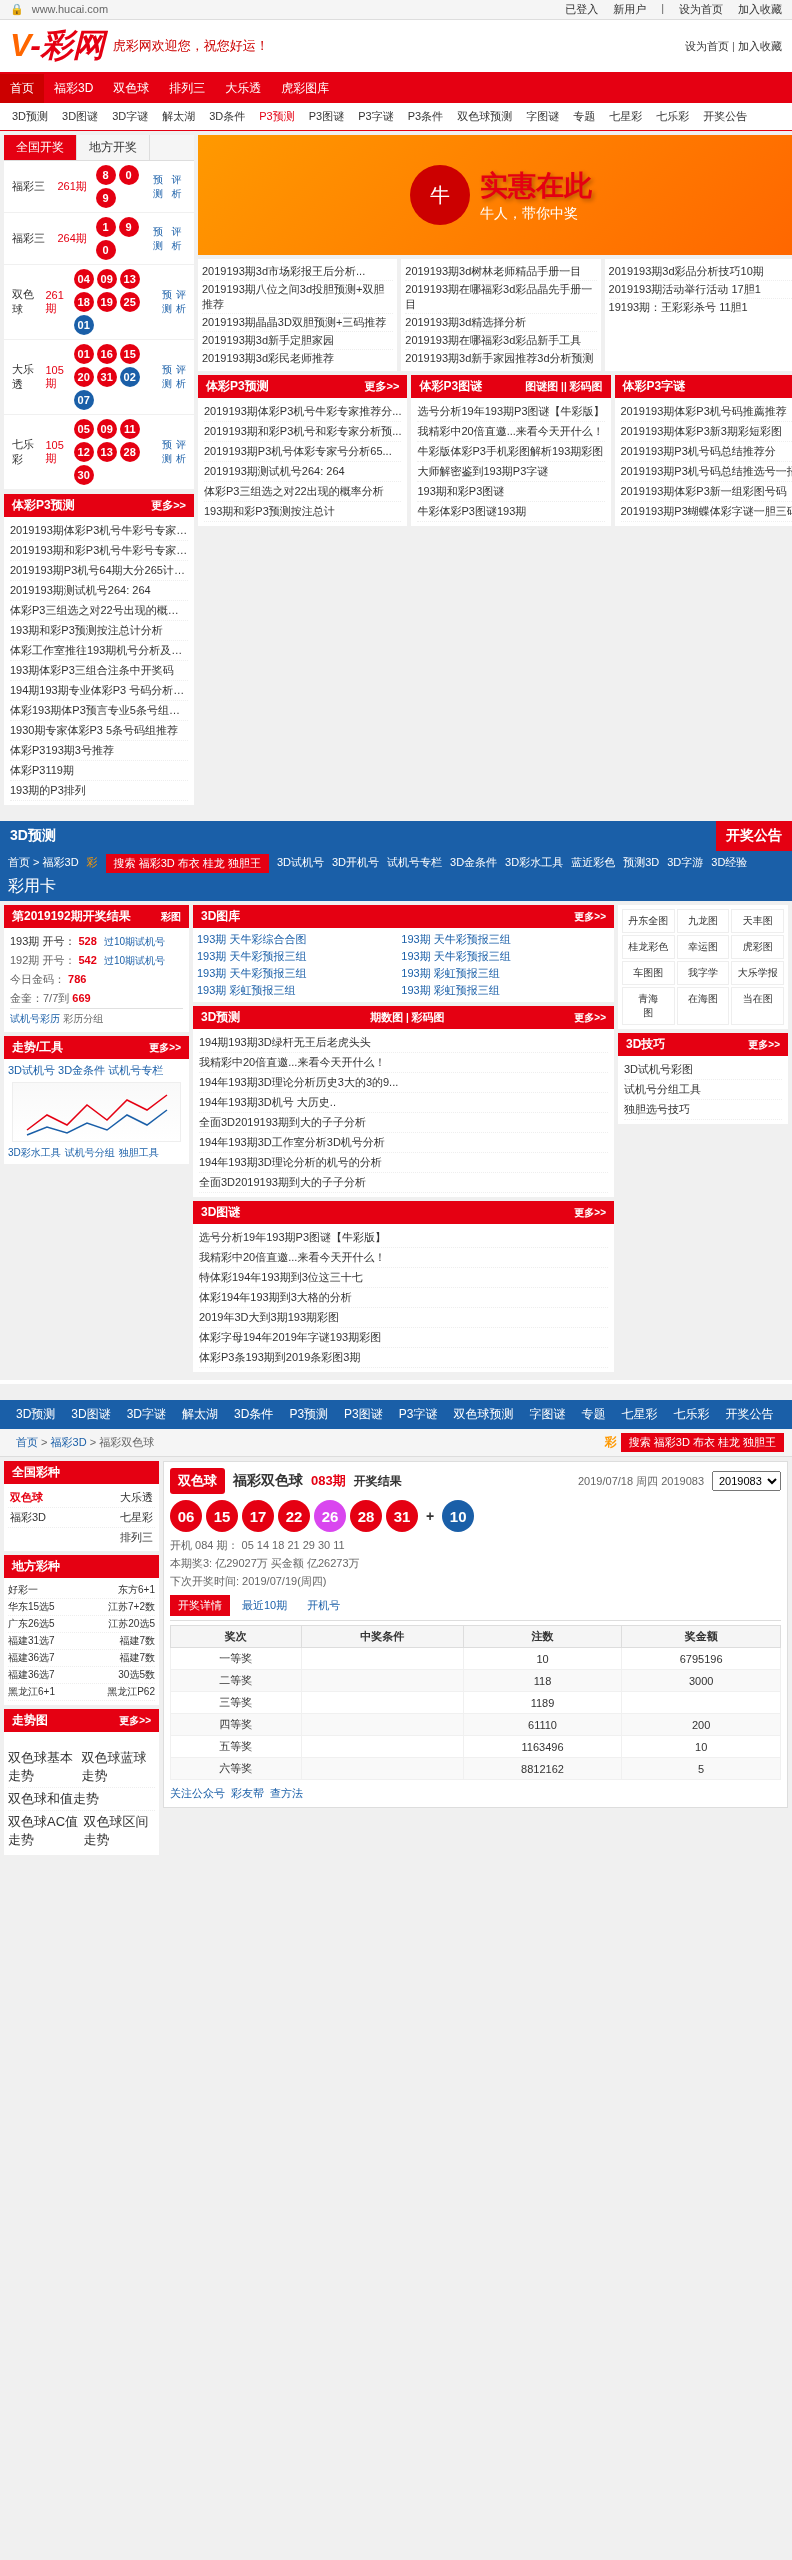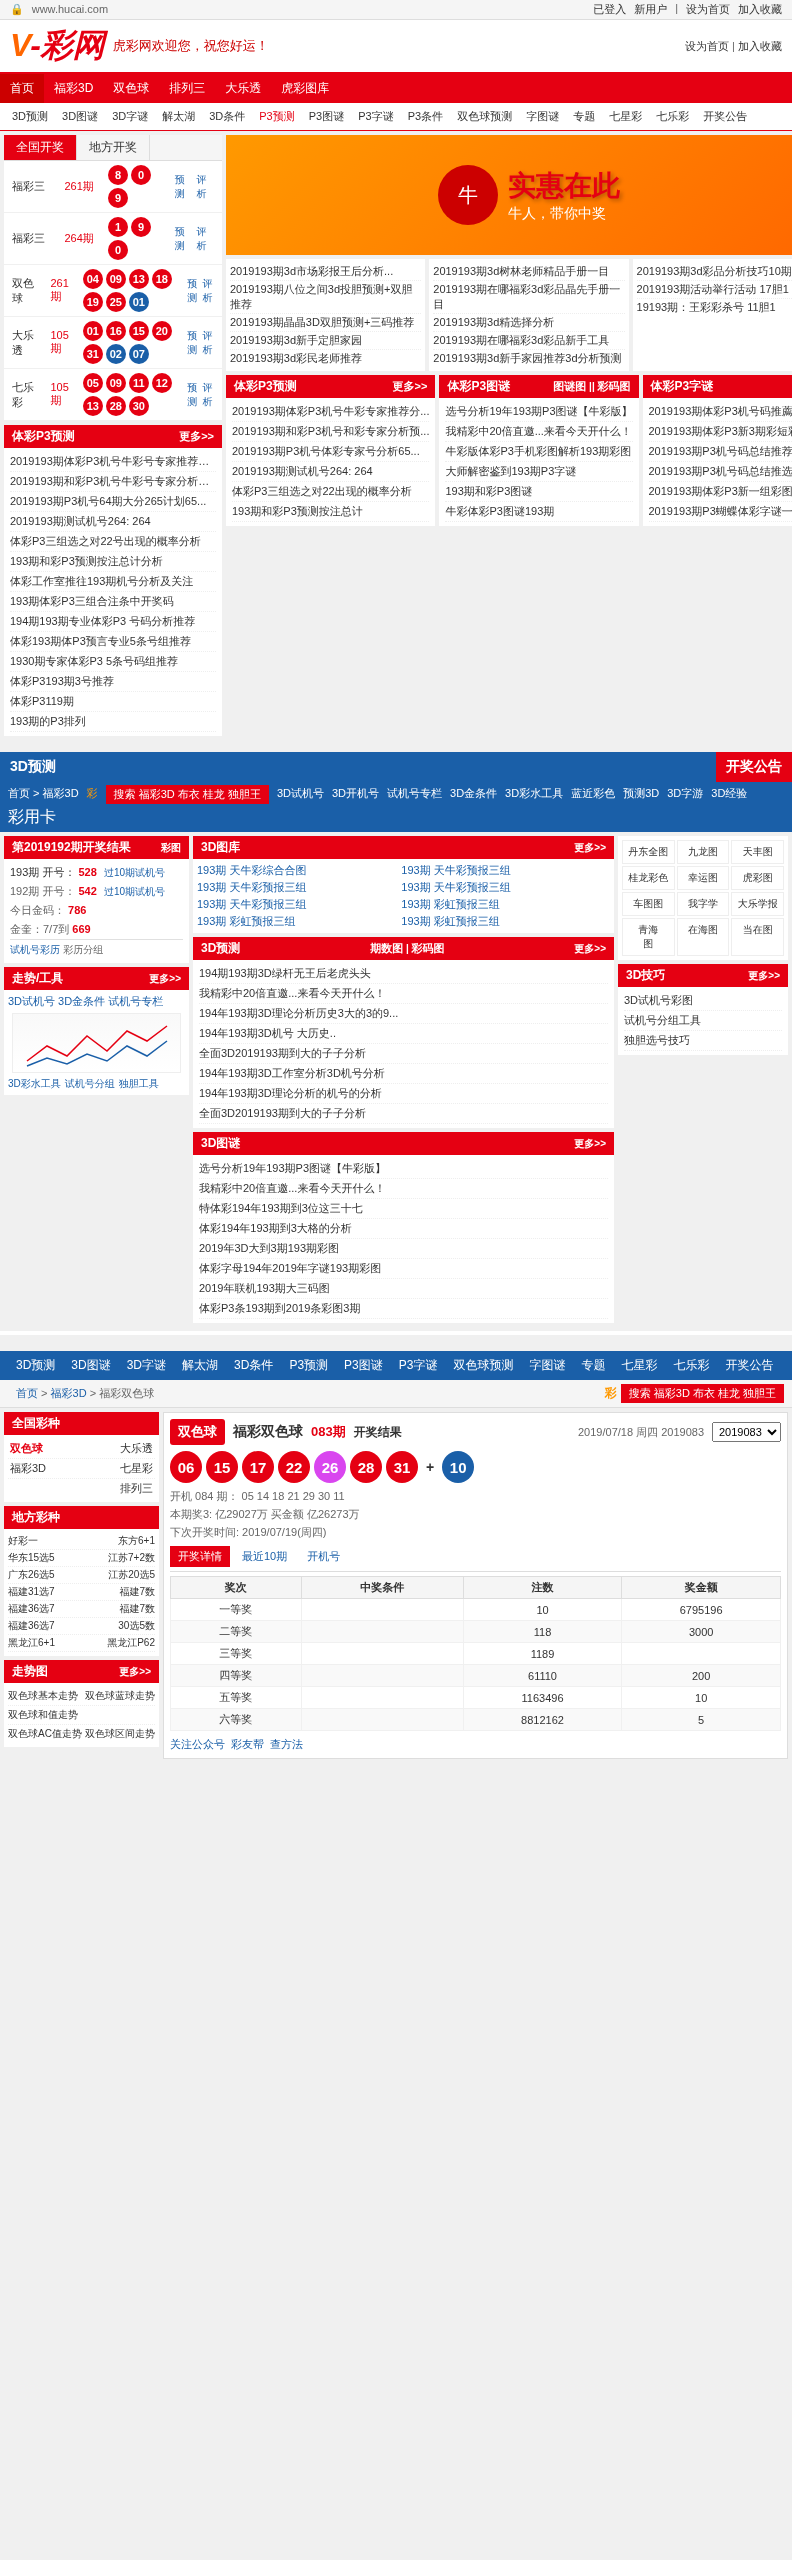--- a/index.html
+++ b/index.html
@@ -2,21 +2,21 @@
 <html><head>
   <meta charset="utf-8">
   <style>
     * { margin: 0; padding: 0; box-sizing: border-box; }
     body { font-family: Arial, SimHei, sans-serif; font-size: 12px; color: #333; background: #f0f0f0; width: 792px; overflow-x: hidden; }
     a { text-decoration: none; color: #333; }
 
     
     .top-bar { background: #f5f5f5; border-bottom: 1px solid #ddd; padding: 2px 10px; font-size: 11px; color: #666; display: flex; justify-content: space-between; align-items: center; }
     .top-bar-left { display: flex; gap: 8px; }
-    .top-bar-right { display: flex; gap: 8px; }
+    .top-bar-right { display: flex; gap: 15px; }
 
     
     .header { background: #fff; padding: 4px 10px; display: flex; align-items: center; justify-content: space-between; border-bottom: 2px solid #e50012; }
     .logo { font-size: 32px; font-weight: bold; color: #e50012; font-style: italic; }
     .logo span { color: #ff6600; }
     .header-slogan { font-size: 13px; color: #c00; margin-left: 8px; }
     .header-right { font-size: 11px; color: #666; }
 
     
     .nav { background: #e50012; display: flex; align-items: center; }
@@ -44,21 +44,21 @@
     .lottery-period { color: #666; font-size: 11px; width: 40px; }
     .balls-container { display: flex; gap: 3px; flex-wrap: wrap; }
     .ball { width: 20px; height: 20px; border-radius: 50%; display: flex; align-items: center; justify-content: center; font-size: 11px; font-weight: bold; color: #fff; }
     .ball-red { background: #e50012; }
     .ball-blue { background: #1a5fa8; }
     .lottery-links { display: flex; gap: 4px; margin-left: auto; }
     .lottery-links a { font-size: 10px; color: #1a5fa8; }
 
     
     .three-col { display: flex; gap: 4px; }
-    .col-left { width: 218px; flex-shrink: 0; }
+    .col-left { width: 190px; flex-shrink: 0; }
     .col-mid { flex: 1; }
 
     
     .white-box { background: #fff; margin-bottom: 4px; }
 
     
     .banner { background: linear-gradient(135deg, #ff9900, #ff6600); height: 120px; display: flex; align-items: center; justify-content: center; margin-bottom: 4px; position: relative; overflow: hidden; }
     .banner-text { font-size: 28px; font-weight: bold; color: #e50012; text-shadow: 2px 2px 4px rgba(0,0,0,0.3); }
     .banner-sub { font-size: 14px; color: #fff; }
     .banner-icon { width: 60px; height: 60px; background: #c00; border-radius: 50%; display: flex; align-items: center; justify-content: center; color: #fff; font-size: 20px; margin-right: 10px; }
@@ -497,21 +497,20 @@
           <span>3D图谜</span>
           <a href="#" style="color:#fff; font-size:10px;">更多&gt;&gt;</a>
         </div>
         <div class="news-links">
           <a href="#">选号分析19年193期P3图谜【牛彩版】</a>
           <a href="#">我精彩中20倍直邀...来看今天开什么！</a>
           <a href="#">特体彩194年193期到3位这三十七</a>
           <a href="#">体彩194年193期到3大格的分析</a>
           <a href="#">2019年3D大到3期193期彩图</a>
           <a href="#">体彩字母194年2019年字谜193期彩图</a>
-          <a href="#">2019年联机193期大三码图</a>
           <a href="#">体彩P3条193期到2019条彩图3期</a>
         </div>
       </div>
     </div>
 
     <div style="width:170px; flex-shrink:0;">
 
       <div class="white-box mb-4">
         <div style="display:grid; grid-template-columns:1fr 1fr 1fr; gap:2px; padding:4px; font-size:10px;">
           <a href="#" style="color:#333; text-align:center; padding:4px 0; border:1px solid #eee;">丹东全图</a>
@@ -637,21 +636,21 @@
             <a href="#">黑龙江P62</a>
           </div>
         </div>
       </div>
 
       <div class="white-box">
         <div class="section-title">
           <span>走势图</span>
           <a href="#" style="color:#fff; font-size:10px;">更多&gt;&gt;</a>
         </div>
-        <div style="padding:4px; font-size:10px;">
+        <div style="padding:4px; font-size:13px;margin-top:11px;">
           <div style="display:flex; justify-content:space-between; padding:2px 0; border-bottom:1px dotted #eee;">
             <a href="#">双色球基本走势</a>
             <a href="#">双色球蓝球走势</a>
           </div>
           <div style="display:flex; justify-content:space-between; padding:2px 0; border-bottom:1px dotted #eee;">
             <a href="#">双色球和值走势</a>
           </div>
           <div style="display:flex; justify-content:space-between; padding:2px 0;">
             <a href="#">双色球AC值走势</a>
             <a href="#">双色球区间走势</a>

